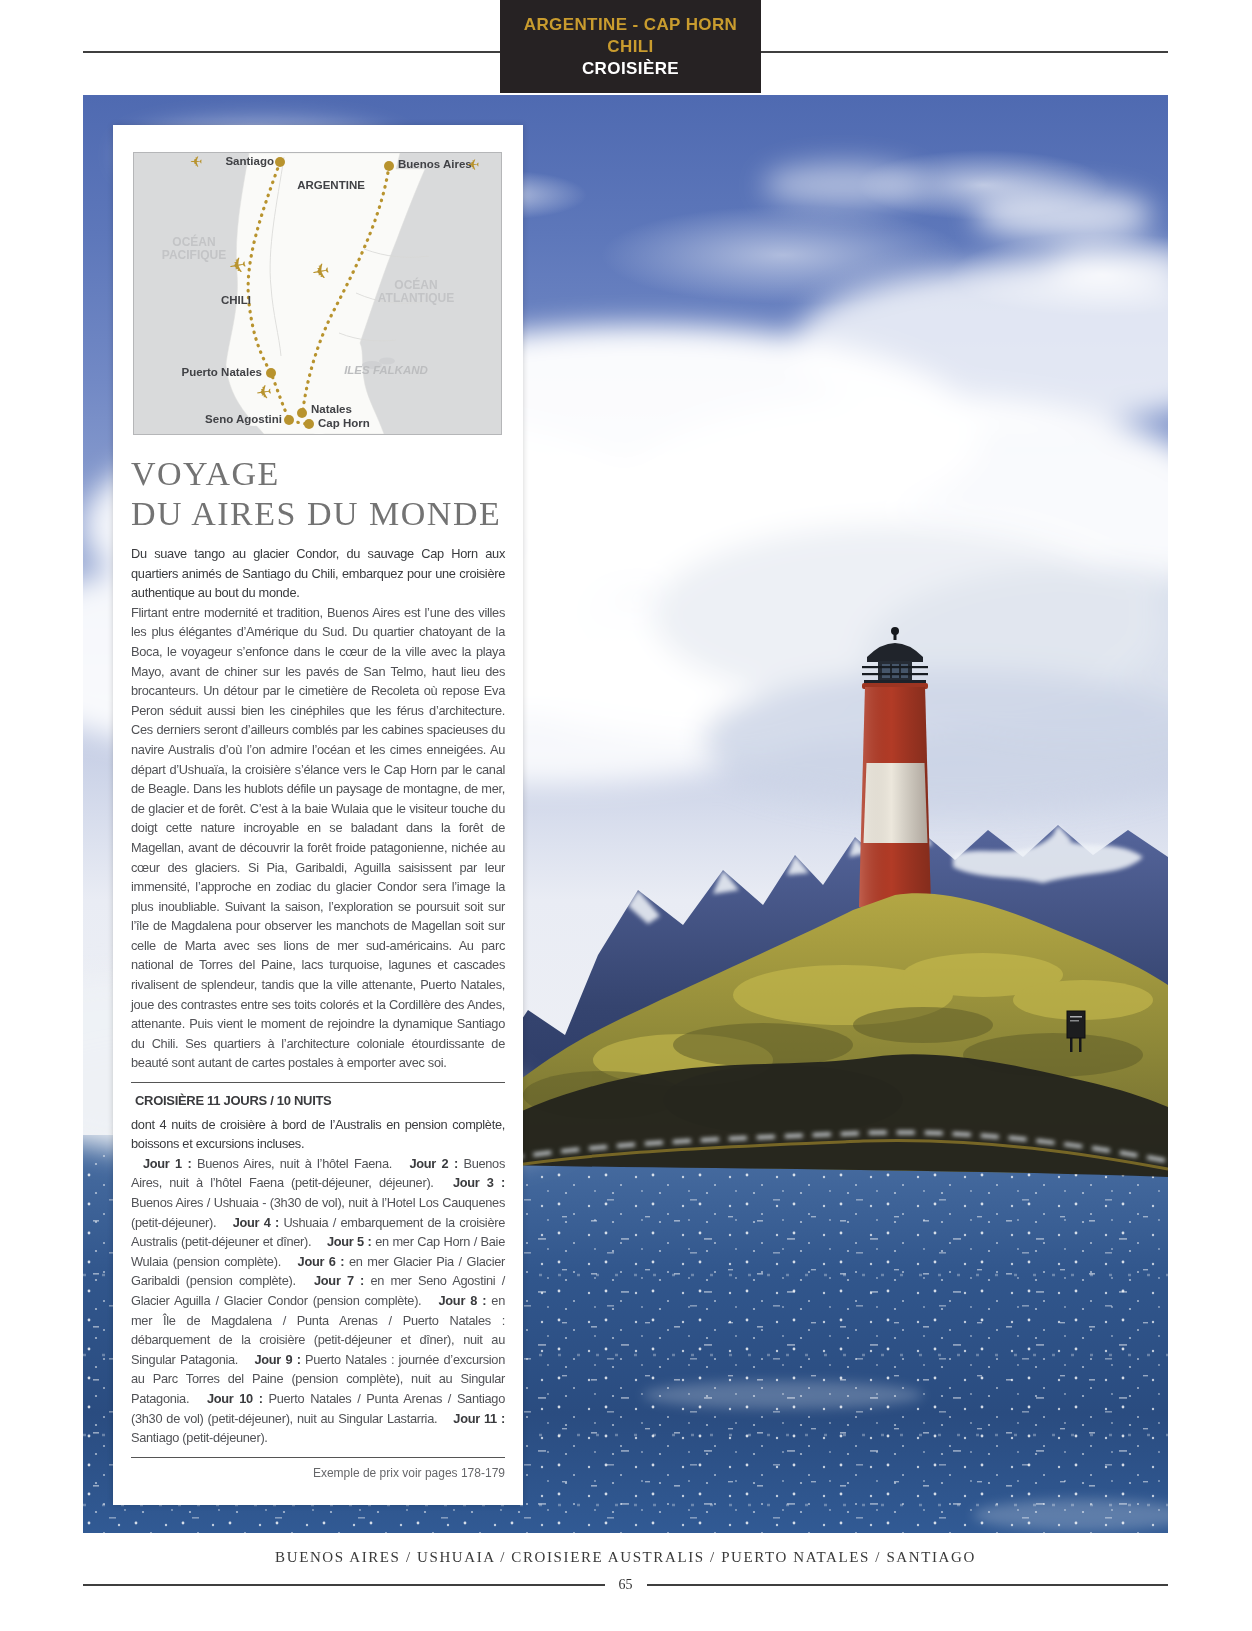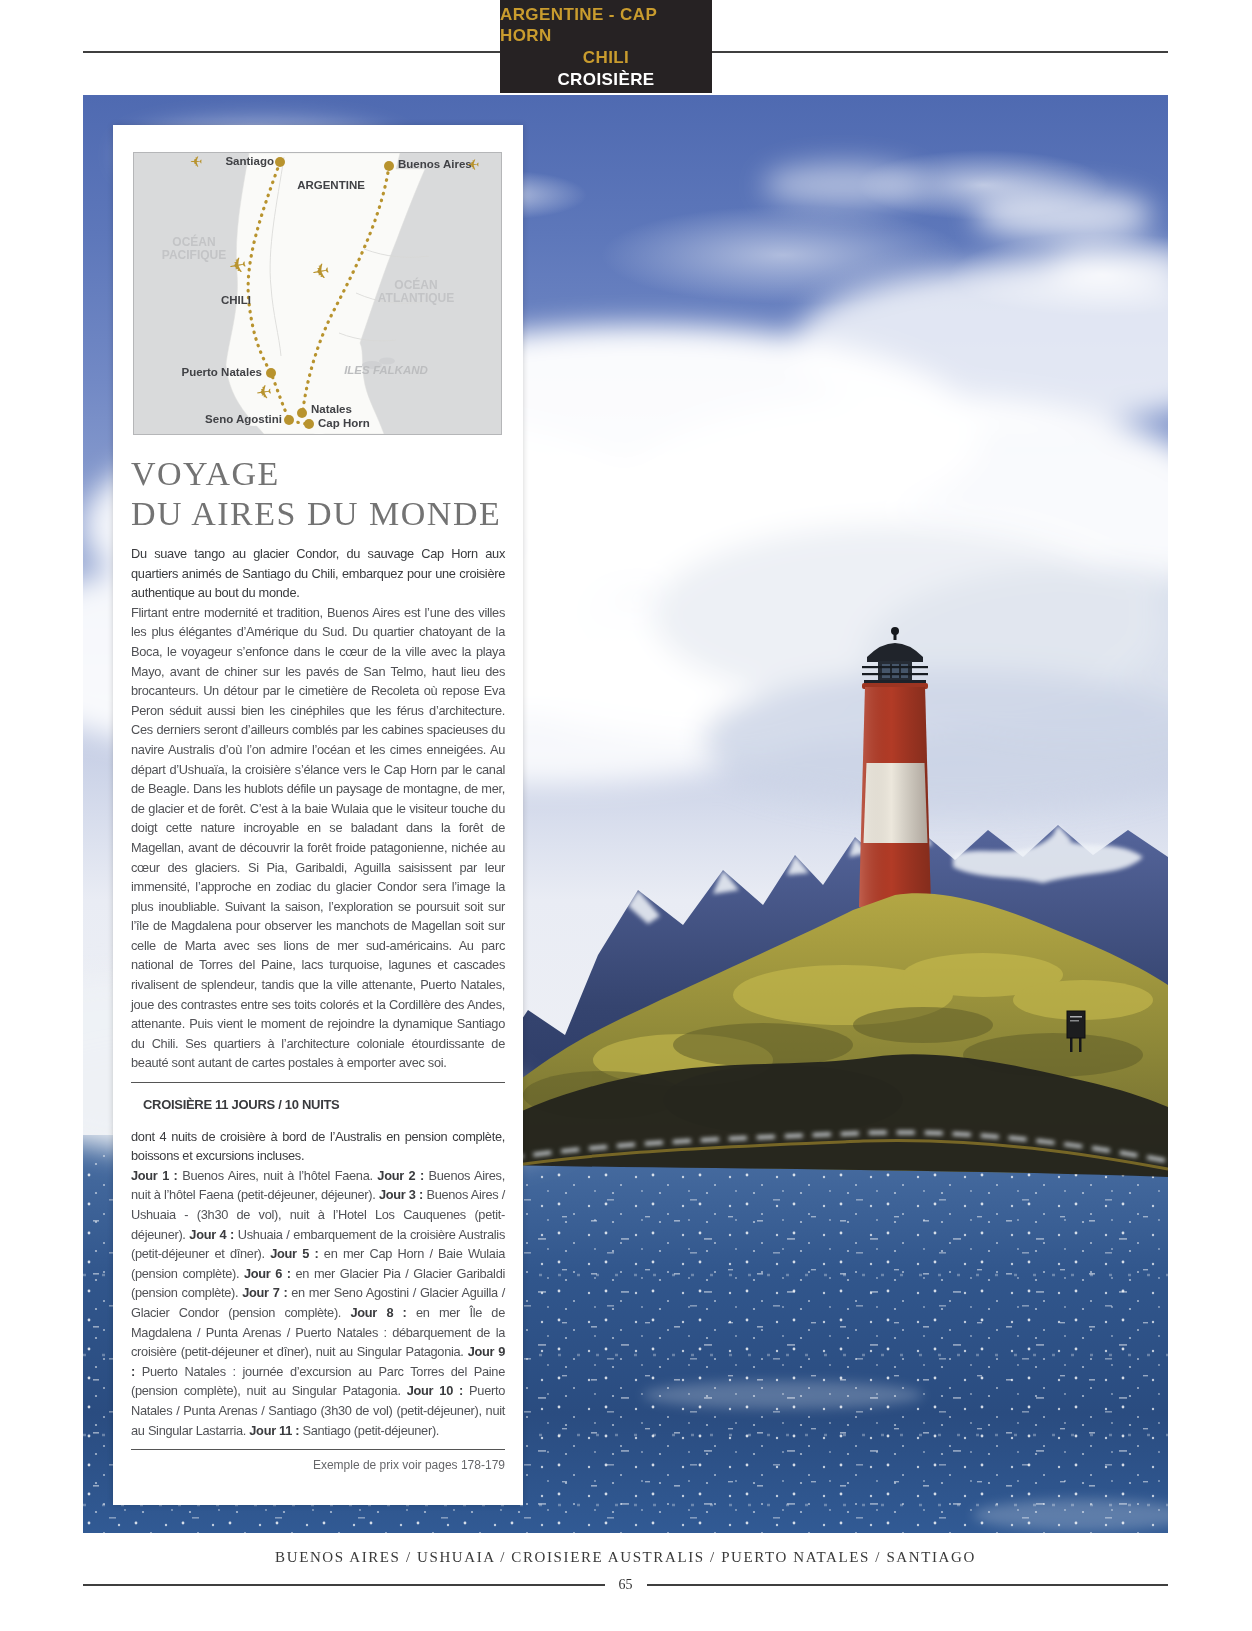--- a/index.html
+++ b/index.html
@@ -1,20 +1,20 @@
 <!DOCTYPE html>
 <html><head>
 <meta charset="utf-8">
 <style>
   html,body{margin:0;padding:0;background:#fff;}
   .page{position:relative;width:1252px;height:1631px;background:#ffffff;overflow:hidden;
         font-family:"Liberation Sans",sans-serif;}
   
   .top-rule{position:absolute;left:83px;top:51px;width:1085px;height:2px;background:#3f3f3f;}
-  .header-box{position:absolute;left:500px;top:0;width:212px;height:93px;background:#262223;
+  .header-box{position:absolute;left:500px;top:0;width:261px;height:93px;background:#262223;
       display:flex;flex-direction:column;align-items:center;justify-content:center;gap:1px;z-index:5;}
   .header-box .hl{font-weight:bold;font-size:17px;letter-spacing:.4px;line-height:21px;}
   .hl.gold{color:#c99c2e;}
   .hl.white{color:#ffffff;}
   
   .photo{position:absolute;left:83px;top:95px;width:1085px;height:1438px;overflow:hidden;background:#6f86c2;}
   .sky{position:absolute;left:0;top:0;width:1085px;height:1150px;
     background:
       radial-gradient(ellipse 150px 40px at 170px 55px, rgba(255,255,255,.65), transparent 70%),
       radial-gradient(ellipse 120px 35px at 420px 100px, rgba(255,255,255,.55), transparent 70%),
@@ -34,22 +34,22 @@
   .map .lbl.ocean{color:#c3c4c6;font-size:12px;white-space:normal;width:80px;}
   .map .lbl.falk{color:#bcbdbf;font-style:italic;}
   .map .plane{position:absolute;color:#b8932e;line-height:1;}
   
   .title{margin:19px 0 10px 0;font-family:"Liberation Serif",serif;font-weight:400;
          font-size:34px;line-height:40px;letter-spacing:1.5px;color:#737373;}
   .para{margin:0;font-size:12.8px;line-height:19.6px;letter-spacing:-.3px;color:#515256;
         text-align:justify;}
   .para.bold{font-weight:normal;color:#3a3b3e;}
   .rule{height:1px;background:#555;margin:9px 0 8px 0;}
-  .cruise-h{margin:12px;font-weight:bold;font-size:13px;line-height:19.6px;letter-spacing:-.3px;color:#3a3b3e;}
-  .itin .b{font-weight:bold;color:#3a3b3e;}
+  .cruise-h{margin:4px;font-weight:bold;font-size:13px;line-height:19.6px;letter-spacing:-.3px;color:#3a3b3e;}
+  .itin .b{font-weight:bold;color:#3a3b3e;margin-left:12px;}
   .price{margin:4px 0 0 0;text-align:right;font-size:12px;color:#66676a;letter-spacing:0;}
   
   .footer-route{position:absolute;left:83px;top:1549px;width:1085px;text-align:center;
       font-family:"Liberation Serif",serif;font-size:15px;letter-spacing:1.6px;color:#393939;}
   .footer-line{position:absolute;left:83px;top:1577px;width:1085px;display:flex;align-items:center;}
   .footer-line .seg{flex:1;height:1.5px;background:#3f3f3f;}
   .footer-line .pn{padding:0 14px;font-family:"Liberation Serif",serif;font-size:14px;color:#333;}
 </style>
 </head>
 <body>

